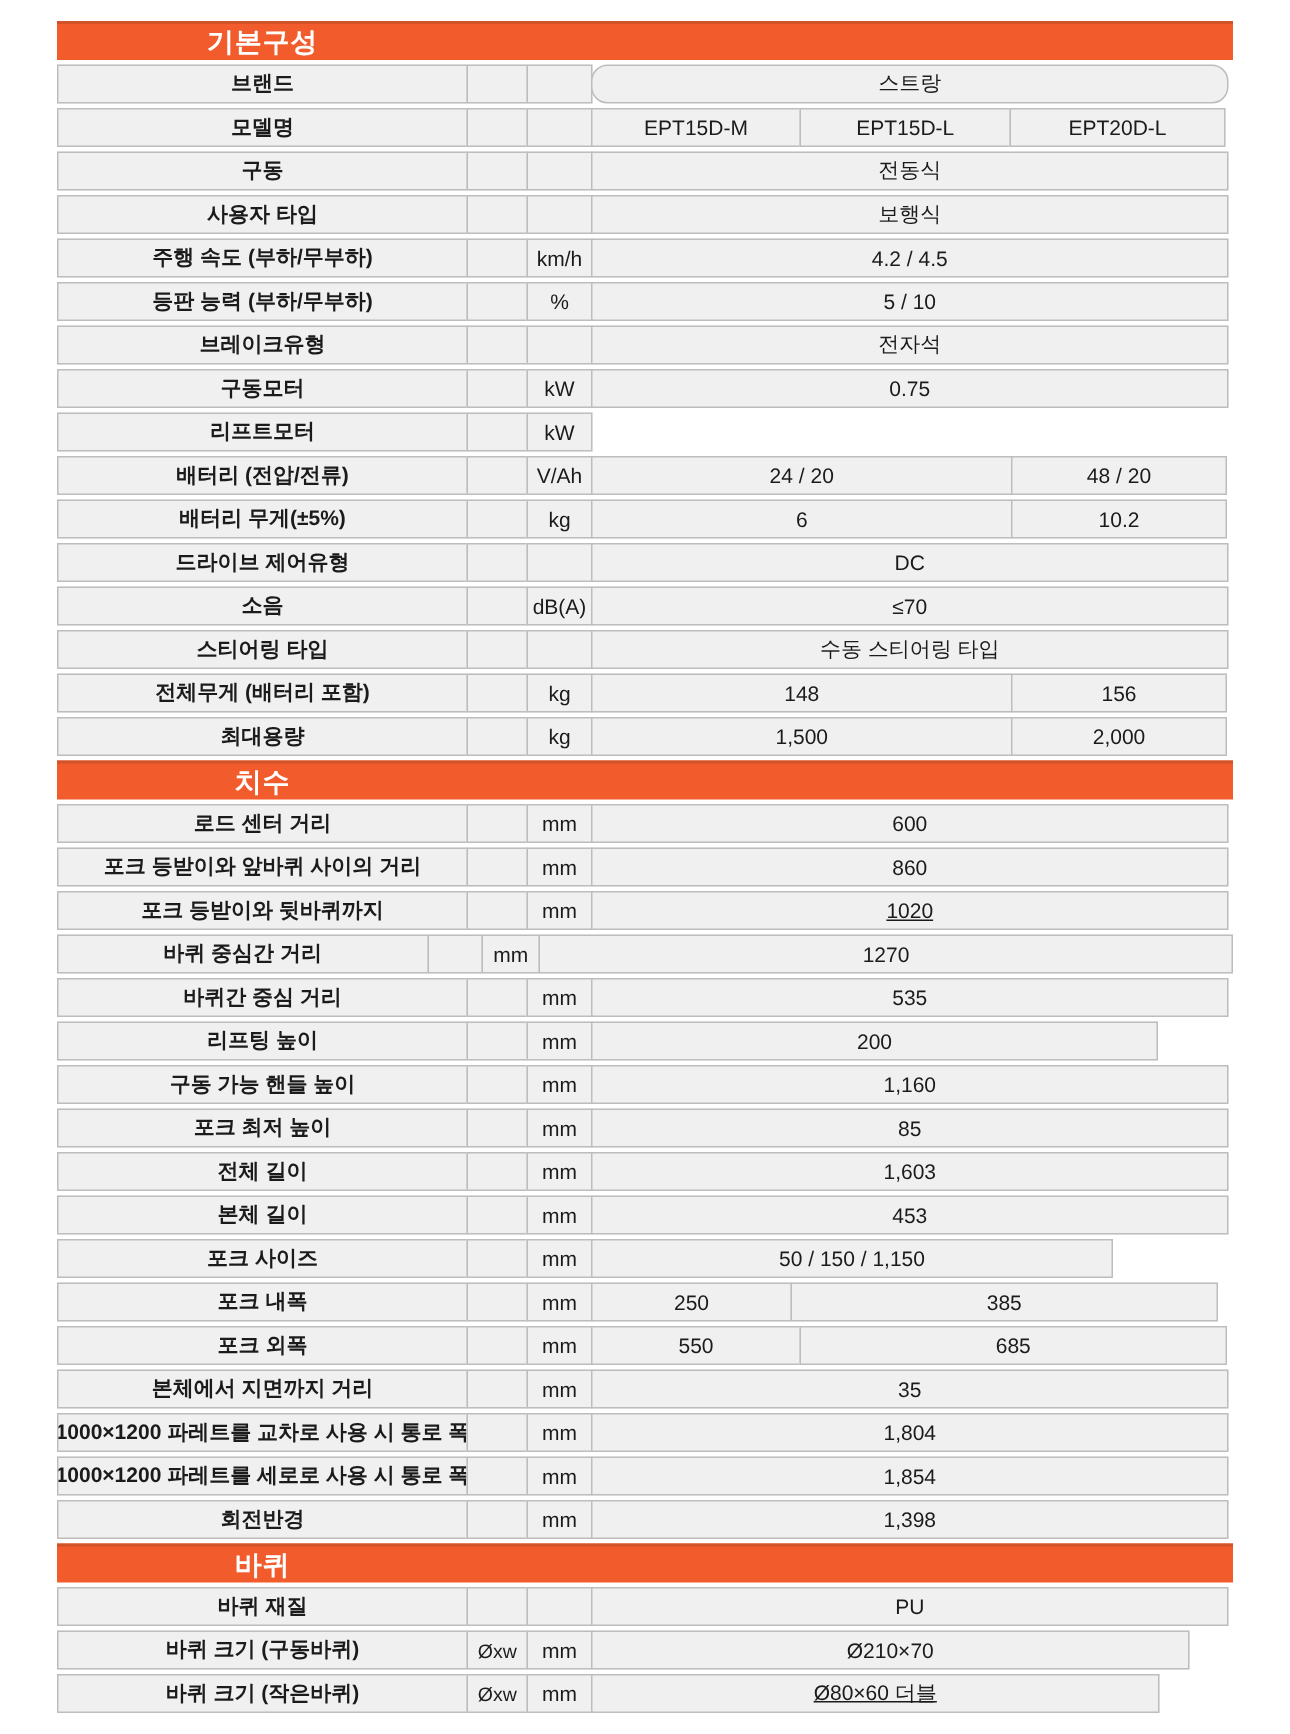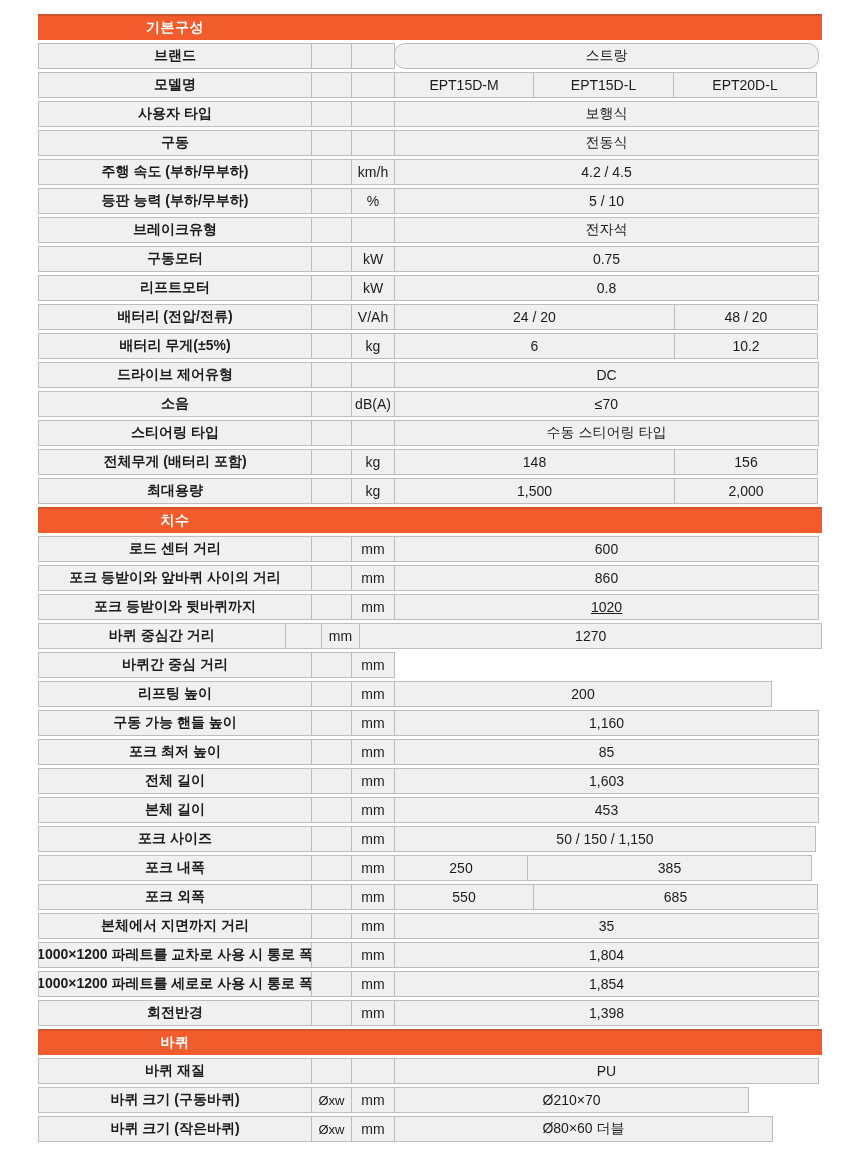--- a/index.html
+++ b/index.html
@@ -16,21 +16,21 @@
     color:var(--text);position:relative;overflow:hidden;
   }
   .spec-table{position:absolute;left:38px;top:14px;width:784px;}
   .header-row{
     box-sizing:border-box;height:26px;margin-bottom:3px;
     background:var(--accent);border-top:2px solid var(--accent-edge);
     display:flex;align-items:center;
   }
   .header-row .section-title{
     width:274px;text-align:center;color:#ffffff;
-    font-weight:bold;font-size:14px;letter-spacing:0.5px;
+    font-weight:bold;font-size:18px;letter-spacing:0.5px;
   }
   .row{display:flex;height:26px;margin-bottom:3px;}
   .cell{
     box-sizing:border-box;background:var(--cell-bg);
     border:1px solid var(--border);margin-left:-1px;
     display:flex;align-items:center;justify-content:center;
     font-size:14px;white-space:nowrap;overflow:hidden;
   }
   .cell:first-child{margin-left:0;}
   .label-cell{width:274px;font-weight:bold;padding:0 4px;}
@@ -53,30 +53,30 @@
     </div>
     <div class="row">
       <div class="cell label-cell">모델명</div>
       <div class="cell colA"></div>
       <div class="cell colB"></div>
       <div class="cell value-cell" style="width: 140px;">EPT15D-M</div>
       <div class="cell value-cell" style="width: 141px;">EPT15D-L</div>
       <div class="cell value-cell" style="width: 144px;">EPT20D-L</div>
     </div>
     <div class="row">
+      <div class="cell label-cell">구동</div>
+      <div class="cell colA"></div>
+      <div class="cell colB"></div>
+      <div class="cell value-cell" style="width: 425px;">전동식</div>
+    </div>
+    <div class="row">
       <div class="cell label-cell">사용자 타입</div>
       <div class="cell colA"></div>
       <div class="cell colB"></div>
       <div class="cell value-cell" style="width: 425px;">보행식</div>
-    </div>
-    <div class="row">
-      <div class="cell label-cell">구동</div>
-      <div class="cell colA"></div>
-      <div class="cell colB"></div>
-      <div class="cell value-cell" style="width: 425px;">전동식</div>
     </div>
     <div class="row">
       <div class="cell label-cell">주행 속도 (부하/무부하)</div>
       <div class="cell colA"></div>
       <div class="cell colB">km/h</div>
       <div class="cell value-cell" style="width: 425px;">4.2 / 4.5</div>
     </div>
     <div class="row">
       <div class="cell label-cell">등판 능력 (부하/무부하)</div>
       <div class="cell colA"></div>
@@ -92,21 +92,20 @@
     <div class="row">
       <div class="cell label-cell">구동모터</div>
       <div class="cell colA"></div>
       <div class="cell colB">kW</div>
       <div class="cell value-cell" style="width: 425px;">0.75</div>
     </div>
     <div class="row">
       <div class="cell label-cell">리프트모터</div>
       <div class="cell colA"></div>
       <div class="cell colB">kW</div>
-      <div class="cell value-cell" style="width: 425px;">0.8</div>
     </div>
     <div class="row">
       <div class="cell label-cell">배터리 (전압/전류)</div>
       <div class="cell colA"></div>
       <div class="cell colB">V/Ah</div>
       <div class="cell value-cell" style="width: 281px;">24 / 20</div>
       <div class="cell value-cell" style="width: 144px;">48 / 20</div>
     </div>
     <div class="row">
       <div class="cell label-cell">배터리 무게(±5%)</div>
@@ -171,20 +170,21 @@
     <div class="row">
       <div class="cell label-cell">바퀴 중심간 거리</div>
       <div class="cell colA"></div>
       <div class="cell colB">mm</div>
       <div class="cell value-cell" style="width: 514px;">1270</div>
     </div>
     <div class="row">
       <div class="cell label-cell">바퀴간 중심 거리</div>
       <div class="cell colA"></div>
       <div class="cell colB">mm</div>
+      <div class="cell value-cell" style="width: 425px;">535</div>
     </div>
     <div class="row">
       <div class="cell label-cell">리프팅 높이</div>
       <div class="cell colA"></div>
       <div class="cell colB">mm</div>
       <div class="cell value-cell" style="width: 378px;">200</div>
     </div>
     <div class="row">
       <div class="cell label-cell">구동 가능 핸들 높이</div>
       <div class="cell colA"></div>
@@ -206,21 +206,21 @@
     <div class="row">
       <div class="cell label-cell">본체 길이</div>
       <div class="cell colA"></div>
       <div class="cell colB">mm</div>
       <div class="cell value-cell" style="width: 425px;">453</div>
     </div>
     <div class="row">
       <div class="cell label-cell">포크 사이즈</div>
       <div class="cell colA"></div>
       <div class="cell colB">mm</div>
-      <div class="cell value-cell" style="width: 422px;">50 / 150 / 1,150</div>
+      <div class="cell value-cell" style="width: 348px;">50 / 150 / 1,150</div>
     </div>
     <div class="row">
       <div class="cell label-cell">포크 내폭</div>
       <div class="cell colA"></div>
       <div class="cell colB">mm</div>
       <div class="cell value-cell" style="width: 134px;">250</div>
       <div class="cell value-cell" style="width: 285px;">385</div>
     </div>
     <div class="row">
       <div class="cell label-cell">포크 외폭</div>
@@ -259,21 +259,21 @@
     <div class="row">
       <div class="cell label-cell">바퀴 재질</div>
       <div class="cell colA"></div>
       <div class="cell colB"></div>
       <div class="cell value-cell" style="width: 425px;">PU</div>
     </div>
     <div class="row">
       <div class="cell label-cell">바퀴 크기 (구동바퀴)</div>
       <div class="cell colA sym">Øxw</div>
       <div class="cell colB">mm</div>
-      <div class="cell value-cell" style="width: 355px;">Ø210×70</div>
+      <div class="cell value-cell" style="width: 399px;">Ø210×70</div>
     </div>
     <div class="row">
       <div class="cell label-cell">바퀴 크기 (작은바퀴)</div>
       <div class="cell colA sym">Øxw</div>
       <div class="cell colB">mm</div>
-      <div class="cell value-cell" style="width: 379px;">Ø80×60 더블</div>
+      <div class="cell value-cell" style="width: 379px; text-decoration: underline;">Ø80×60 더블</div>
     </div>
   </div>
 
 </body></html>

